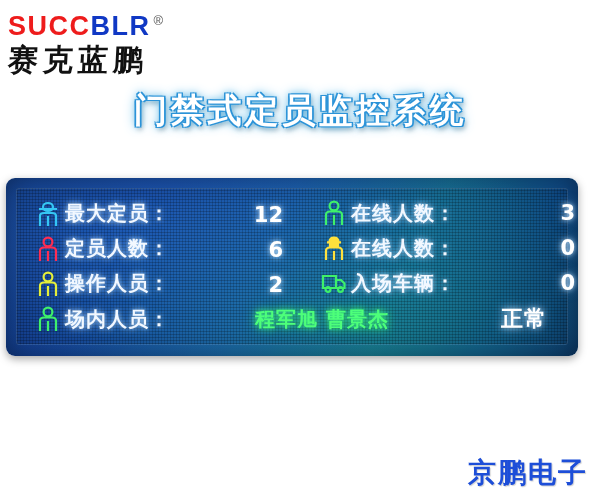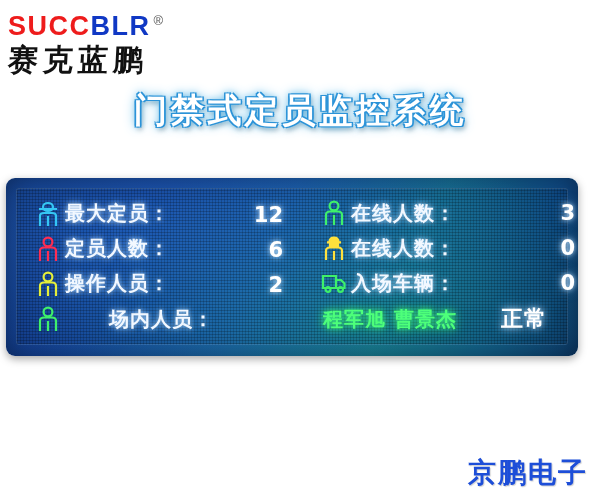--- a/index.html
+++ b/index.html
@@ -156,21 +156,20 @@
   .half-right .label-cell { width: 150px; }
   .half-right .value-cell { width: 74px; }
 
   
   .row-names {
     display: flex;
     align-items: center;
     height: 37px;
     padding: 0 6px 0 14px;
     box-sizing: border-box;
-    gap: 44px;
   }
   #names-list {
     flex: 1 1 auto;
     font-family: "DejaVu Sans", "Liberation Sans", sans-serif;
     font-weight: bold;
     font-size: 20px;
     letter-spacing: 1px;
     color: #4dff7a;
     padding-left: 40px;
     white-space: nowrap;

